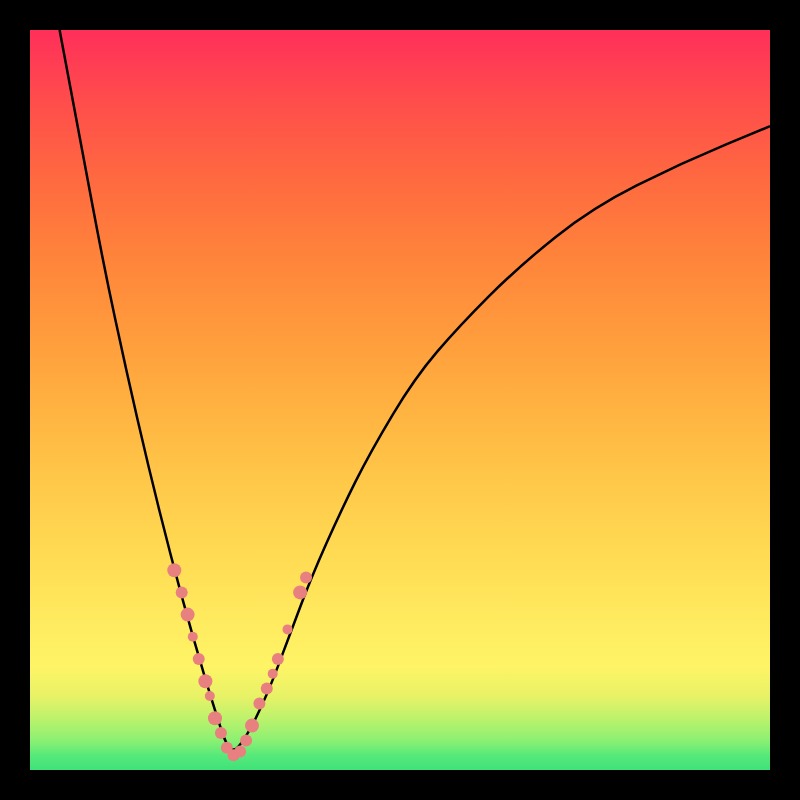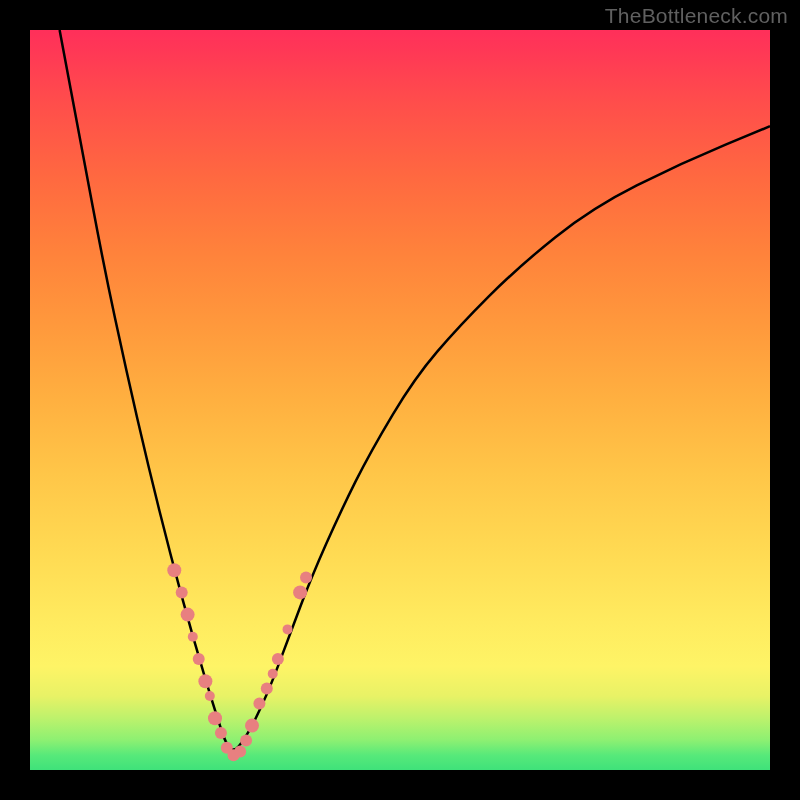--- a/index.html
+++ b/index.html
@@ -86,15 +86,14 @@
           <circle cx="236.8" cy="658.6" r="6" fill="#e88080"></circle>
           <circle cx="242.71999999999997" cy="643.8" r="5" fill="#e88080"></circle>
           <circle cx="247.9" cy="629" r="6" fill="#e88080"></circle>
           <circle cx="257.52" cy="599.4" r="5" fill="#e88080"></circle>
           <circle cx="270.09999999999997" cy="562.4" r="7" fill="#e88080"></circle>
           <circle cx="276.02" cy="547.6" r="6" fill="#e88080"></circle>
         </g>
       </svg>
   </div>
 
-  <div class="watermark">TheBottleneck.com</div>
 
 </div>
 
 </body></html>

